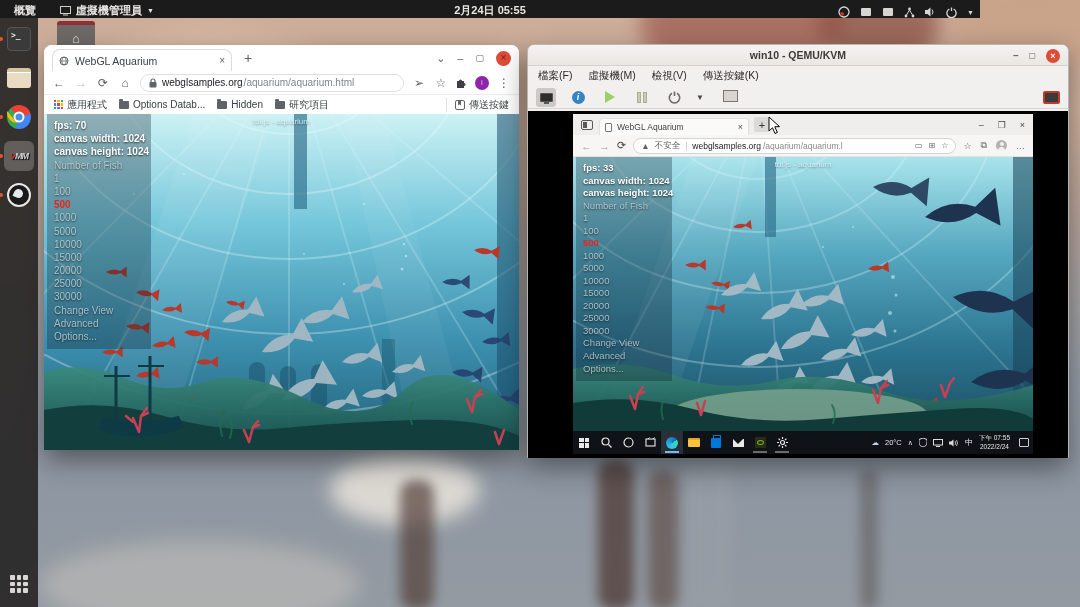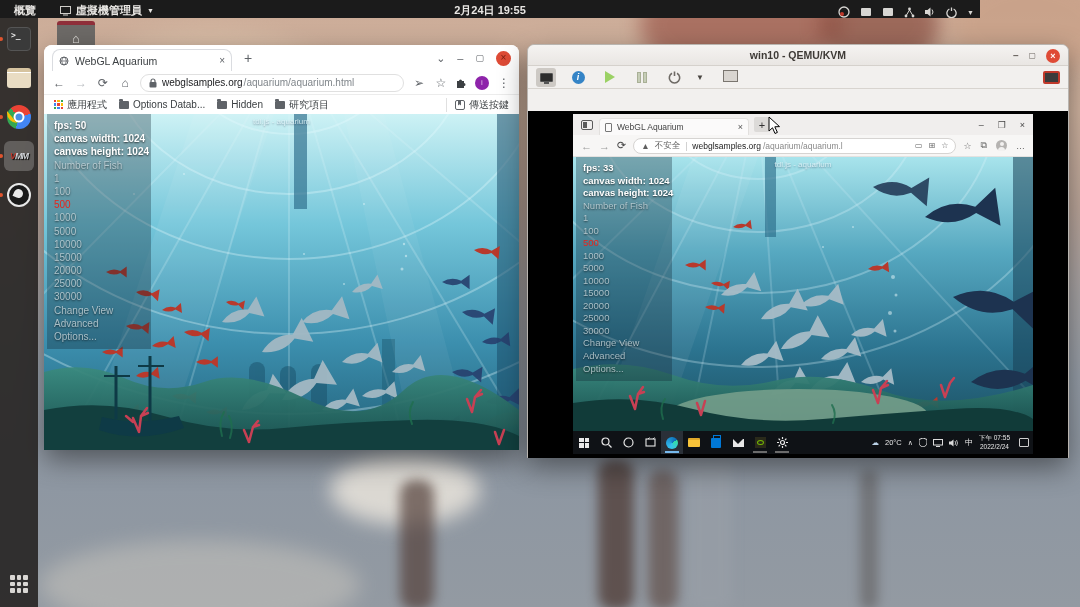--- a/index.html
+++ b/index.html
@@ -74,21 +74,21 @@
   .bm-apps span:nth-child(7){background:#34a853}.bm-apps span:nth-child(8){background:#4285f4}.bm-apps span:nth-child(9){background:#ea4335}
   .bm-right { margin-left:auto; display:flex; align-items:center; gap:4px; border-left:1px solid #e0e0e0; padding-left:8px; }
 
   
   .aq { position:relative; overflow:hidden; }
   .aq svg.scene { position:absolute; inset:0; }
   .aq-logo { position:absolute; top:3px; left:50%; transform:translateX(-50%); font-size:8px; color:#dff4fa; opacity:.85; text-shadow:0 1px 2px rgba(0,0,40,.5); z-index:3; white-space:nowrap; }
   .aq-menu { position:absolute; left:3px; top:0; padding:5px 7px 6px 7px; background:rgba(15,35,48,0.32); z-index:3; line-height:1.32; }
   .aq-menu .w { color:#fff; font-weight:bold; text-shadow:0 1px 2px rgba(0,0,0,.7); }
   .aq-menu .g { color:rgba(205,220,226,0.78); text-shadow:0 1px 2px rgba(0,0,0,.6); }
-  .aq-menu .sel { color:#e8241b; font-weight:normal; }
+  .aq-menu .sel { color:#e8241b; font-weight:bold; }
   .chrome .aq-menu { font-size:10px; width:104px; }
   .vm-screen .aq-menu { font-size:9.5px; width:96px; }
 
   
   .qemu { left:527px; top:44px; width:542px; height:414px; background:#f2f0ee; border:1px solid #b9b5b0; border-radius:7px 7px 0 0; }
   .q-title { height:21px; background:linear-gradient(#f5f3f1,#e9e6e3); border-radius:7px 7px 0 0; display:flex; align-items:center; justify-content:center; position:relative; font-size:10.5px; font-weight:bold; color:#3e3a36; border-bottom:1px solid #d5d1cc; }
   .q-controls { position:absolute; right:8px; top:0; height:21px; display:flex; align-items:center; gap:10px; color:#6b6661; font-size:10px; }
   .q-close { width:14px; height:14px; border-radius:50%; background:#df4b36; color:#fff; font-size:9px; display:flex; align-items:center; justify-content:center; }
   .q-menubar { height:20px; display:flex; align-items:center; gap:16px; padding:0 10px; font-size:10.5px; color:#2f2b28; }
   .q-toolbar { height:23px; display:flex; align-items:center; gap:12px; padding:0 8px; border-bottom:1px solid #d8d4cf; position:relative; }
@@ -363,21 +363,21 @@
         <path d="M455 330 l-4 -12 m4 12 l5 -14"></path>
       </g>
       <g stroke="#1f6e4e" stroke-width="2" stroke-linecap="round" fill="none" opacity=".8">
         <path d="M178 322 q-4 -14 2 -24"></path>
           <path d="M186 324 q4 -12 -1 -22"></path>
           <path d="M368 310 q-5 -12 1 -22"></path>
       </g>
     </svg>
     <div class="aq-logo">tdl.js - aquarium</div>
     <div class="aq-menu">
-      <div class="w txt">fps: 50</div>
+      <div class="w txt">fps: 70</div>
       <div class="w txt">canvas width: 1024</div>
       <div class="w txt">canvas height: 1024</div>
       <div class="g txt">Number of Fish</div>
       <div class="g">1</div>
       <div class="g">100</div>
       <div class="sel">500</div>
       <div class="g">1000</div>
       <div class="g">5000</div>
       <div class="g">10000</div>
       <div class="g">15000</div>
@@ -392,20 +392,26 @@
 </div>
 
 <div class="window qemu">
   <div class="q-title">
     <span class="txt">win10 - QEMU/KVM</span>
     <div class="q-controls">
       <span>–</span>
       <span style="font-size:8px">▢</span>
       <div class="q-close">×</div>
     </div>
+  </div>
+  <div class="q-menubar">
+    <span>檔案(F)</span>
+    <span>虛擬機(M)</span>
+    <span>檢視(V)</span>
+    <span>傳送按鍵(K)</span>
   </div>
   <div class="q-toolbar">
     <div class="q-tool pressed">
         <div class="q-monitor"></div>
       </div>
     <div class="q-tool">
         <div class="q-info">i</div>
       </div>
     <div class="q-tool">
         <div class="q-play"></div>
@@ -654,21 +660,21 @@
 <div class="topbar">
   <span class="activities txt">概覽</span>
   <div class="appmenu">
     <svg class="mini-ico" viewBox="0 0 11 11">
         <rect x="0.5" y="1.5" width="10" height="7" fill="none" stroke="#cfcdc9"></rect>
         <line x1="3" y1="10" x2="8" y2="10" stroke="#cfcdc9"></line>
       </svg>
     <span class="txt">虛擬機管理員</span>
     <span style="font-size:7px">▼</span>
   </div>
-  <span class="clock txt">2月24日 19:55</span>
+  <span class="clock txt">2月24日 05:55</span>
   <div class="tray">
     <svg width="12" height="12" viewBox="0 0 12 12">
         <circle cx="6" cy="6" r="5" fill="none" stroke="#d8d6d3" stroke-width="1.3"></circle>
         <circle cx="4" cy="8" r="2" fill="#c0392b"></circle>
       </svg>
     <svg width="12" height="10" viewBox="0 0 12 10">
         <rect x="1" y="1" width="10" height="8" rx="1" fill="#d8d6d3"></rect>
       </svg>
     <svg width="12" height="10" viewBox="0 0 12 10">
         <rect x="1" y="1" width="10" height="8" rx="1" fill="#d8d6d3"></rect>

